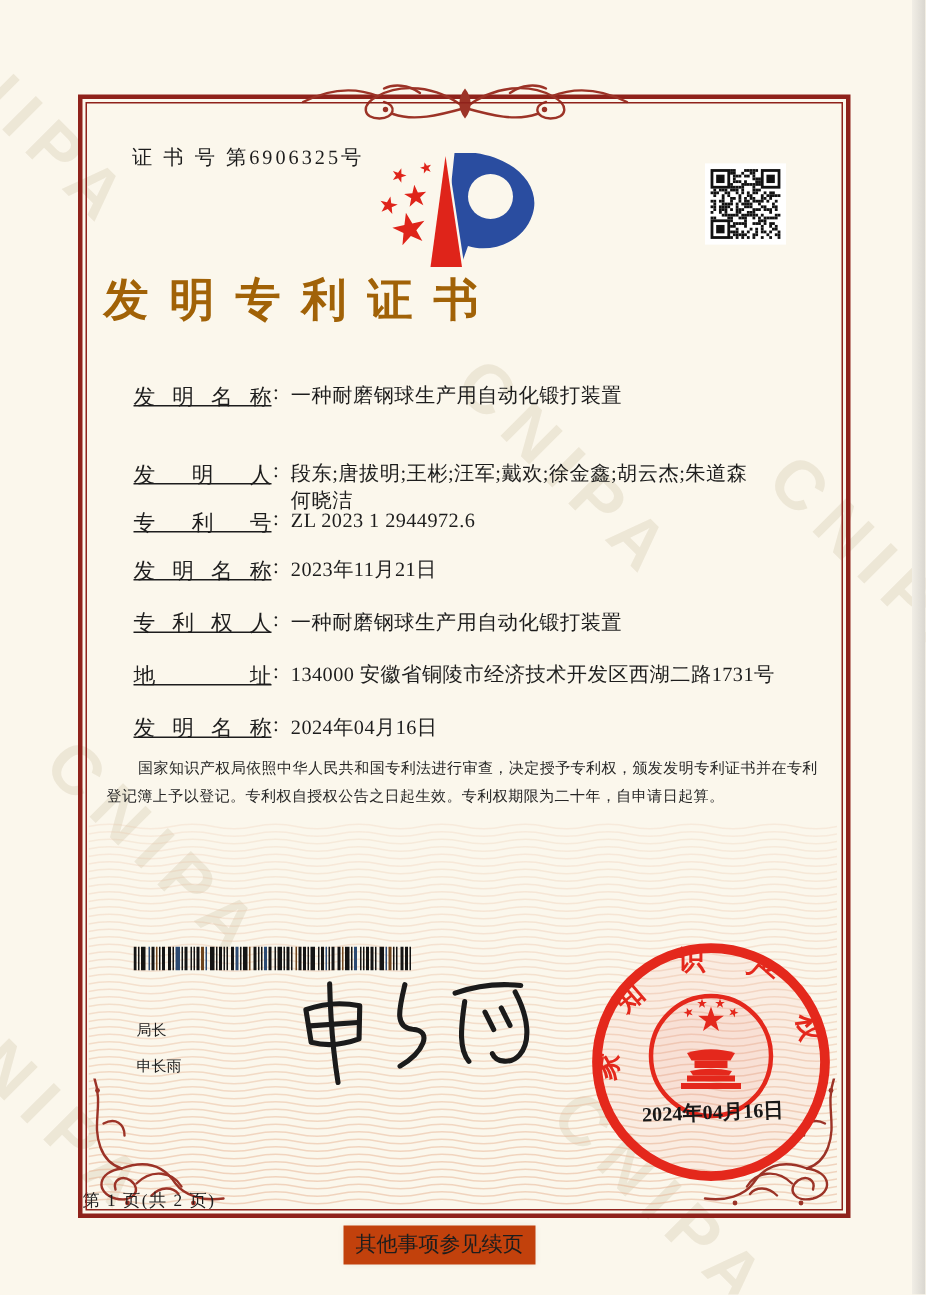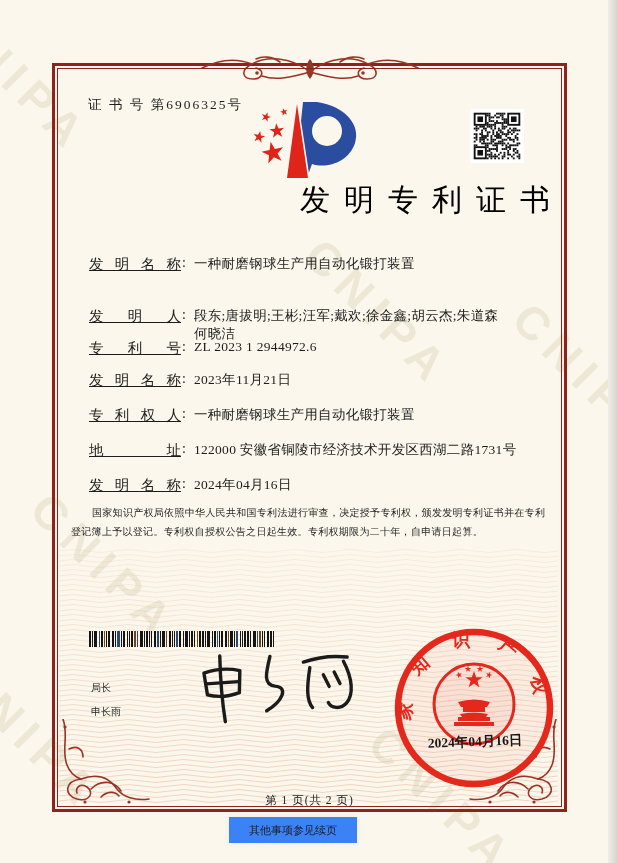--- a/index.html
+++ b/index.html
@@ -26,38 +26,38 @@
   .frame{position:absolute;left:52px;top:63px;width:509px;height:743px;
     border:3px solid var(--border-red);z-index:1;}
   .frame::after{content:"";position:absolute;inset:2px;border:1px solid var(--border-red);pointer-events:none;}
   .waves{position:absolute;left:4px;top:478px;width:499px;height:260px;}
   .orn-top{position:absolute;left:50%;top:-16px;transform:translateX(-50%);}
   .orn-bl{position:absolute;left:2px;bottom:2px;}
   .orn-br{position:absolute;right:2px;bottom:2px;transform:scaleX(-1);}
   .cert-no{position:absolute;left:33px;top:30px;font-size:13.5px;letter-spacing:2px;}
   .logo{position:absolute;left:182px;top:35px;}
   .qr{position:absolute;left:415px;top:43px;width:54px;height:54px;background:#fff;}
-  .title{position:absolute;left:0;top:114px;width:100%;text-align:right;
-    font-size:30px;font-weight:normal;letter-spacing:14px;text-indent:14px;color:#000000;}
+  .title{position:absolute;left:0;top:114px;width:100%;text-align:left;
+    font-size:30px;font-weight:bold;letter-spacing:14px;text-indent:14px;color:#a16207;}
   .rows{position:absolute;left:34px;top:0;width:456px;}
   .row{position:absolute;left:0;width:456px;white-space:nowrap;}
   .lab{display:inline-block;width:92px;text-align:justify;text-align-last:justify;
     font-size:14.5px;vertical-align:top;text-decoration:underline;}
   .colon{margin:0 8px 0 1px;font-size:14px;vertical-align:top;}
   .val{font-size:13.5px;display:inline-block;vertical-align:top;letter-spacing:0.3px;}
   .pair2{position:absolute;left:214px;top:0;}
   .paras{position:absolute;left:16px;top:438px;width:480px;font-size:10px;line-height:1.85;color:#262626;}
   .paras p{margin:0 0 7px;text-indent:2.1em;letter-spacing:0.3px;}
   .barcode{position:absolute;left:34px;top:565px;}
   .director{position:absolute;left:36px;top:610px;font-size:10px;line-height:24px;}
   .sig{position:absolute;left:122px;top:578px;}
   .seal{position:absolute;left:334px;top:557px;}
-  .pagenum{position:absolute;left:0;top:727px;width:100%;text-align:center;font-size:11.5px;letter-spacing:1px;}
-  .cont-box{position:absolute;left:229px;top:817px;width:128px;height:26px;background:#3b82f6;
-    display:flex;align-items:center;justify-content:center;font-size:11px;
+  .pagenum{position:absolute;left:0;top:727px;width:100%;text-align:left;font-size:11.5px;letter-spacing:1px;}
+  .cont-box{position:absolute;left:229px;top:817px;width:128px;height:26px;background:#c2410c;
+    display:flex;align-items:center;justify-content:center;font-size:14px;
     box-shadow:0 0 5px rgba(0,0,0,0.07);z-index:5;}
 </style>
 </head>
 <body>
 
 <span class="wm" style="left:-30px;top:-6px">CNIPA</span>
 <span class="wm" style="left:332px;top:228px">CNIPA</span>
 <span class="wm" style="left:58px;top:482px">CNIPA</span>
 <span class="wm" style="left:540px;top:292px">CNIPA</span>
 <span class="wm" style="left:396px;top:716px">CNIPA</span>
@@ -445,21 +445,21 @@
     <div class="row" style="top:273px">
       <span class="lab">专利号</span><span class="colon">:</span><span class="val">ZL 2023 1 2944972.6</span>
     </div>
     <div class="row" style="top:305px">
       <span class="lab">发明名称</span><span class="colon">:</span><span class="val">2023年11月21日</span>
     </div>
     <div class="row" style="top:340px">
       <span class="lab">专利权人</span><span class="colon">:</span><span class="val">一种耐磨钢球生产用自动化锻打装置</span>
     </div>
     <div class="row" style="top:375px">
-      <span class="lab">地址</span><span class="colon">:</span><span class="val">122000 安徽省铜陵市经济技术开发区西湖二路1731号</span>
+      <span class="lab">地址</span><span class="colon">:</span><span class="val">134000 安徽省铜陵市经济技术开发区西湖二路1731号</span>
     </div>
     <div class="row" style="top:410px">
       <span class="lab">发明名称</span><span class="colon">:</span><span class="val">2024年04月16日</span>
     </div>
   </div>
 
   <div class="paras">
     <p>国家知识产权局依照中华人民共和国专利法进行审查，决定授予专利权，颁发发明专利证书并在专利登记簿上予以登记。专利权自授权公告之日起生效。专利权期限为二十年，自申请日起算。</p>
   </div>
 

